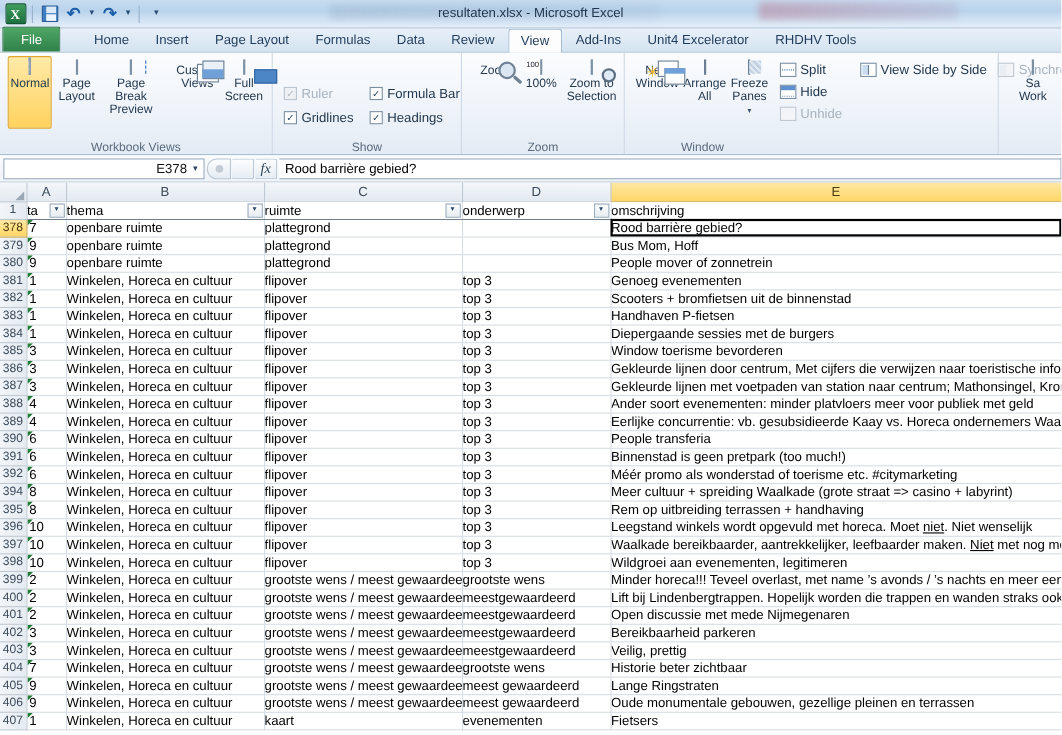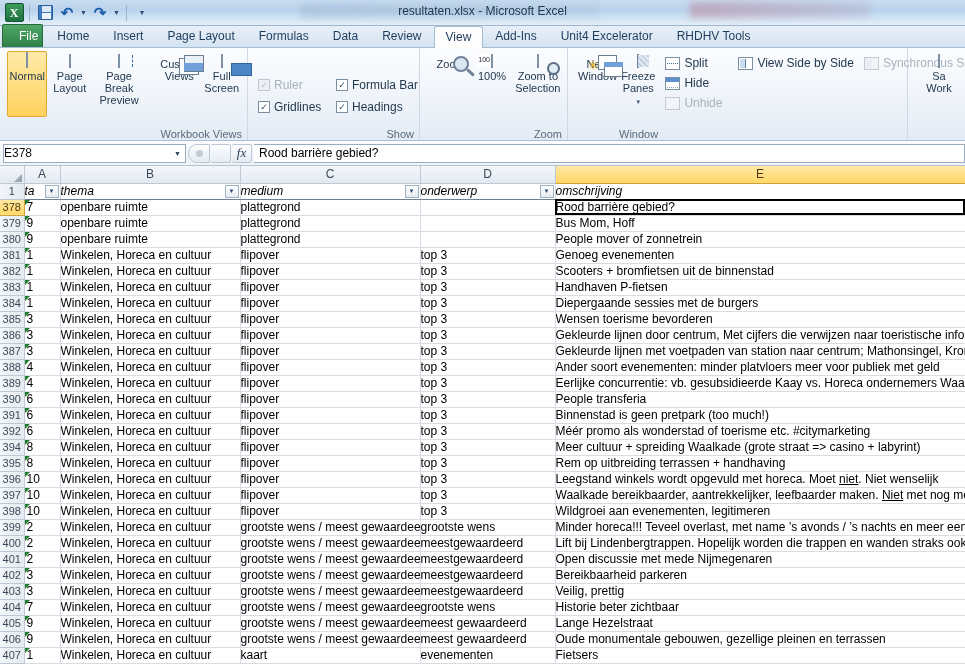--- a/index.html
+++ b/index.html
@@ -79,22 +79,22 @@
     font-size: 12px; color:#1f3c5c;
     border: 1px solid transparent;
     border-bottom: none;
     line-height: 16px;
     cursor: default;
   }
   .tab.file {
     background: linear-gradient(to bottom,#4fa766,#2f8049);
     color:#fff; border-color:#246a3a;
     border-radius: 2px 2px 0 0;
-    padding: 3px 4px 3px 16px;
-    margin-right: 2px;
+    padding: 3px 16px 3px 16px;
+    margin-right: 18px;
   }
   .tab.active {
     background:#fdfdfe;
     border-color:#a5bdd2;
     border-radius: 3px 3px 0 0;
     position: relative; top: 1px;
     color:#1f3c5c;
   }
 
   
@@ -108,21 +108,21 @@
   }
   .group {
     position: relative;
     height: 93px;
     padding: 3px 5px 0 5px;
     display: flex; flex-direction: column;
     border-right: 1px solid #cfd9e5;
   }
   .group-body { flex:1; display:flex; align-items:flex-start; gap:2px; }
   .group-label {
-    text-align:right; font-size:11px; color:#5a6a7c;
+    text-align:center; font-size:11px; color:#5a6a7c;
     height: 14px; line-height: 14px;
   }
   .bigbtn {
     width: 52px; min-height: 66px;
     display:flex; flex-direction:column; align-items:center;
     padding-top:3px;
     font-size:11px; color:#23394f; text-align:center; line-height:12px;
     border:1px solid transparent; border-radius:2px;
     cursor:default;
   }
@@ -227,21 +227,21 @@
     background: linear-gradient(to bottom,#fafcfe,#eef3f8);
     border-bottom: 1px solid #b4c4d4;
     display:flex; align-items:center;
   }
   .namebox {
     width: 183px; height: 19px; margin-left: 3px;
     background:#fff; border:1px solid #9aacbe;
     display:flex; align-items:center;
     font-size:12px; color:#111;
   }
-  .namebox .val { flex:1; text-align:left; }
+  .namebox .val { flex:1; text-align:right; }
   .namebox .dd { width:15px; text-align:center; font-size:7px; color:#2c4361; }
   .fbtns { display:flex; align-items:flex-start; gap:1px; margin:16px 2px; }
   .fbtn {
     width:20px;height:19px;border:1px solid #b9c6d3;background:linear-gradient(to bottom,#fcfdfe,#e5ecf3);
     display:flex;align-items:center;justify-content:center;font-size:11px;color:#9aa7b4;border-radius:2px;
   }
   .fbtn.rounded { border-radius: 9px 0 0 9px; width:22px;}
   .fbtn.fx { color:#2b3f56; font-style:italic; font-family:"Liberation Serif",serif; font-size:13px; border-left:none;}
   .finput {
     flex:1; height:19px; background:#fff; border:1px solid #9aacbe; border-left:none;
@@ -298,21 +298,20 @@
   td.cell.numA { padding-left:2px; }
   td.cell.flagged::before {
     content:''; position:absolute; left:0; top:0;
     border-style:solid; border-width:5px 5px 0 0;
     border-color:#1f7a33 transparent transparent transparent;
   }
   tr.hdrrow td.cell {
     border-bottom:1px solid #6f7f90;
     font-size:12px;
     background:#fff;
-    font-style:italic;
   }
   .filt {
     position:absolute; right:1px; top:1px;
     width:14px; height:13px;
     background: linear-gradient(to bottom,#fdfefe,#e6ecf2);
     border:1px solid #9fb0c0;
     display:flex; align-items:center; justify-content:center;
     font-size:6px; color:#2b4a6b;
   }
   td.active-cell {
@@ -454,20 +453,25 @@
     </div>
     <div class="group-label">Zoom</div>
   </div>
 
   <div class="group" style="width:340px">
     <div class="group-body" style="padding-left:4px">
       <div class="bigbtn">
         <span class="glyph"><span class="icn-newwin"><span class="w1"></span><span class="w2"></span><span class="w2b"></span><span class="star">✳</span></span></span>
         <span class="lbl">New</span>
         <span class="lbl">Window</span>
+      </div>
+      <div class="bigbtn">
+        <span class="glyph"><span class="icn-arr"></span></span>
+        <span class="lbl">Arrange</span>
+        <span class="lbl">All</span>
       </div>
       <div class="bigbtn">
         <span class="glyph"><span class="icn-freeze"><span class="hl"></span><span class="hb"></span></span></span>
         <span class="lbl">Freeze</span>
         <span class="lbl"><span>Panes</span> <span class="caret-dn">▾</span></span>
       </div>
 
       <div style="display:flex;flex-direction:column;padding-top:2px;margin-left:2px">
         <div class="smallrow">
           <span class="mini-ico split"></span>
@@ -553,21 +557,21 @@
         <td class="rowh">1</td>
         <td class="cell">
           <span>ta</span>
           <span class="filt">▼</span>
         </td>
         <td class="cell">
           <span>thema</span>
           <span class="filt">▼</span>
         </td>
         <td class="cell">
-          <span>medium</span>
+          <span>ruimte</span>
           <span class="filt">▼</span>
         </td>
         <td class="cell">
           <span>onderwerp</span>
           <span class="filt">▼</span>
         </td>
         <td class="cell">
           <span>omschrijving</span>
         </td>
       </tr>
@@ -627,21 +631,21 @@
           <td class="cell">flipover</td>
           <td class="cell">top 3</td>
           <td class="cell">Diepergaande sessies met de burgers</td>
         </tr>
         <tr>
           <td class="rowh">385</td>
           <td class="cell numA flagged">3</td>
           <td class="cell">Winkelen, Horeca en cultuur</td>
           <td class="cell">flipover</td>
           <td class="cell">top 3</td>
-          <td class="cell">Wensen toerisme bevorderen</td>
+          <td class="cell">Window toerisme bevorderen</td>
         </tr>
         <tr>
           <td class="rowh">386</td>
           <td class="cell numA flagged">3</td>
           <td class="cell">Winkelen, Horeca en cultuur</td>
           <td class="cell">flipover</td>
           <td class="cell">top 3</td>
           <td class="cell">Gekleurde lijnen door centrum, Met cijfers die verwijzen naar toeristische informatie</td>
         </tr>
         <tr>
@@ -779,21 +783,21 @@
           <td class="cell">grootste wens / meest gewaardeerd</td>
           <td class="cell">grootste wens</td>
           <td class="cell">Historie beter zichtbaar</td>
         </tr>
         <tr>
           <td class="rowh">405</td>
           <td class="cell numA flagged">9</td>
           <td class="cell">Winkelen, Horeca en cultuur</td>
           <td class="cell">grootste wens / meest gewaardeerd</td>
           <td class="cell">meest gewaardeerd</td>
-          <td class="cell">Lange Hezelstraat</td>
+          <td class="cell">Lange Ringstraten</td>
         </tr>
         <tr>
           <td class="rowh">406</td>
           <td class="cell numA flagged">9</td>
           <td class="cell">Winkelen, Horeca en cultuur</td>
           <td class="cell">grootste wens / meest gewaardeerd</td>
           <td class="cell">meest gewaardeerd</td>
           <td class="cell">Oude monumentale gebouwen, gezellige pleinen en terrassen</td>
         </tr>
         <tr>

